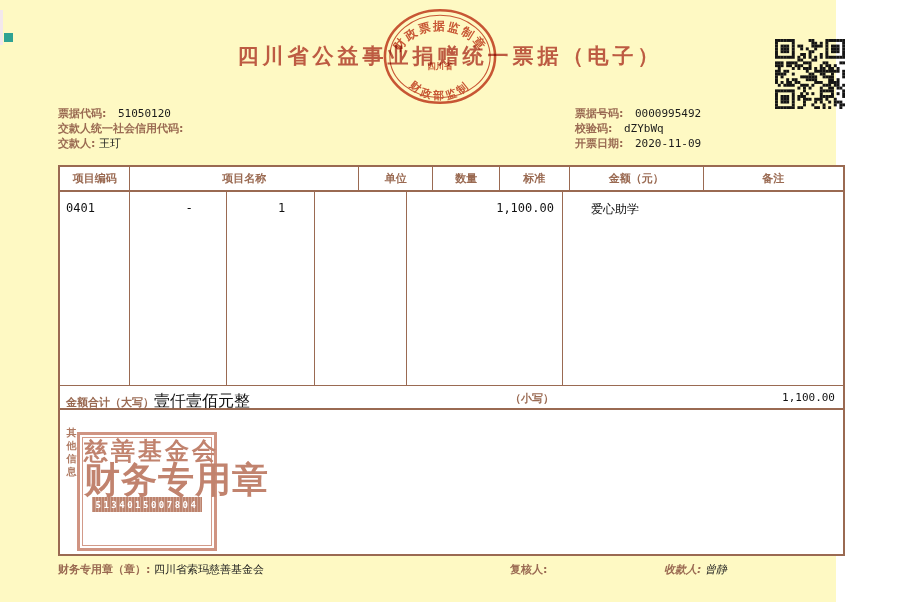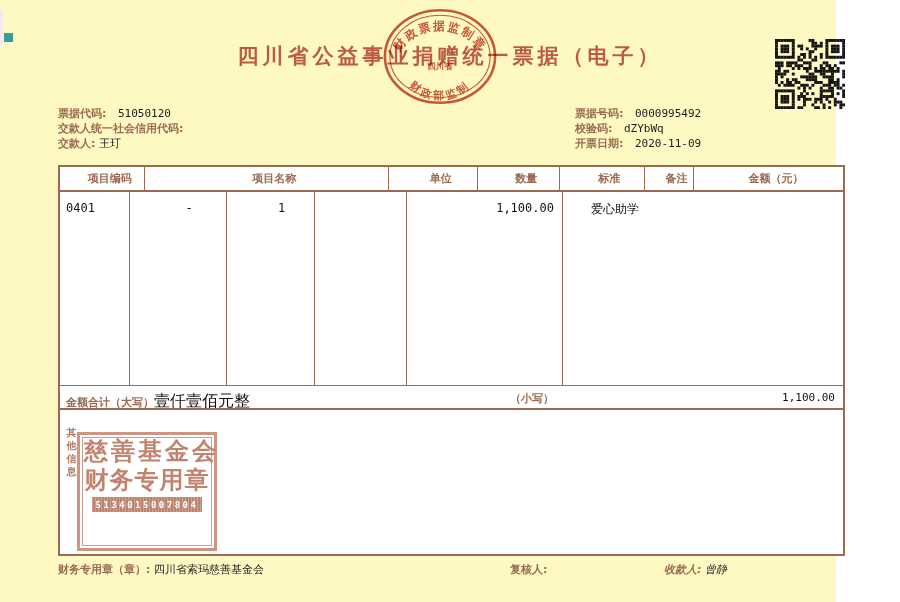--- a/index.html
+++ b/index.html
@@ -30,21 +30,21 @@
 
   
   .grid-table { position:absolute; left:58px; top:165px; width:787px; height:391px;
                 border:2px solid #9a6a52; background:#fff; }
   .t-row { display:flex; width:100%; }
   .t-head { height:25px; border-bottom:2px solid #9a6a52; }
   .t-body { height:193px;gap:22px; }
   .t-cell { border-right:1.5px solid #9a6a52; height:100%; overflow:hidden; }
   .t-cell:last-child { border-right:none; }
   .c0{width:9.0%;} .c1{width:29.2%;} .c2{width:9.5%;} .c3{width:8.5%;} .c4{width:8.9%;} .c5{width:17.1%;} .c6{flex:1;}
-  .th { color:#9a6a52; font-weight:bold; font-size:11px; display:flex; align-items:center; justify-content:center;margin-left:15px; }
+  .th { color:#9a6a52; font-weight:bold; font-size:11px; display:flex; align-items:center; justify-content:center; }
   .td { font-size:12px; color:#111; padding-top:9px; }
   .td.a-left{ text-align:left; padding-left:6px; }
   .td.a-left2{ text-align:left; padding-left:10px; }
   .td.a-center{ text-align:center; }
   .td.a-right{ text-align:right; padding-right:8px; font-family:"DejaVu Sans Mono","Liberation Mono",monospace; }
   .mono { font-family:"DejaVu Sans Mono","Liberation Mono",monospace; }
 
   
   .t-total { position:relative; height:25px; border-top:1.5px solid #9a6a52; border-bottom:2px solid #9a6a52; font-size:11px; }
   .t-total .words-wrap { position:absolute; left:6px; top:5px; }
@@ -55,21 +55,21 @@
   
   .t-bottom { position:relative; height:146px; }
   .side-note { position:absolute; left:4px; top:9px; writing-mode:vertical-rl; text-orientation:upright;
                color:#b07b64; font-size:10px; letter-spacing:13px; font-weight:bold; }
 
   
   .square-stamp { position:absolute; left:17px; top:22px; width:140px; height:119px;
                   border:3px solid rgba(195,120,96,.85); padding:3px 4px; opacity:.93; }
   .square-stamp::before { content:""; position:absolute; inset:2px; border:1px solid rgba(195,120,96,.8); }
   .ss-line { text-align:center; color:#bd7a64; font-weight:bold; letter-spacing:3px; line-height:27px; font-size:24px; white-space:nowrap; }
-  .ss-line3 { font-size:24px; line-height:30px; letter-spacing:1px; font-weight:900; }
+  .ss-line3 { font-size:36px; line-height:30px; letter-spacing:1px; font-weight:900; }
   .ss-barcode { position:relative; margin:2px 8px 0 8px; height:15px; background:#b97a63; display:flex; align-items:center; justify-content:center; }
   .ss-barcode::after { content:""; position:absolute; inset:0;
        background:repeating-linear-gradient(90deg, rgba(255,255,255,.25) 0 1px, transparent 1px 3px); }
   .ss-code { color:#fff; font-size:9px; font-weight:bold; letter-spacing:2.5px; font-family:"DejaVu Sans Mono","Liberation Mono",monospace; }
 
   
   .footer { position:absolute; top:562px; left:0; width:900px; font-size:11px; white-space:nowrap; }
   .f-payee { position:absolute; left:58px; }
   .f-reviewer { position:absolute; left:510px; }
   .f-cashier { position:absolute; left:664px;font-style:italic; }
@@ -443,22 +443,22 @@
   </div>
 
   <div class="grid-table">
 
     <div class="t-row t-head">
       <div class="t-cell th c0">项目编码</div>
       <div class="t-cell th c1">项目名称</div>
       <div class="t-cell th c2">单位</div>
       <div class="t-cell th c3">数量</div>
       <div class="t-cell th c4">标准</div>
+      <div class="t-cell th c5">金额（元）</div>
       <div class="t-cell th c6">备注</div>
-      <div class="t-cell th c5">金额（元）</div>
     </div>
 
     <div class="t-row t-body">
       <div class="t-cell td a-left mono c0">0401</div>
       <div class="t-cell td a-center c2">-</div>
       <div class="t-cell td a-center mono c3">1</div>
       <div class="t-cell td a-center c4"></div>
       <div class="t-cell td a-right c5">1,100.00</div>
       <div class="t-cell td a-left c6">爱心助学</div>
     </div>

